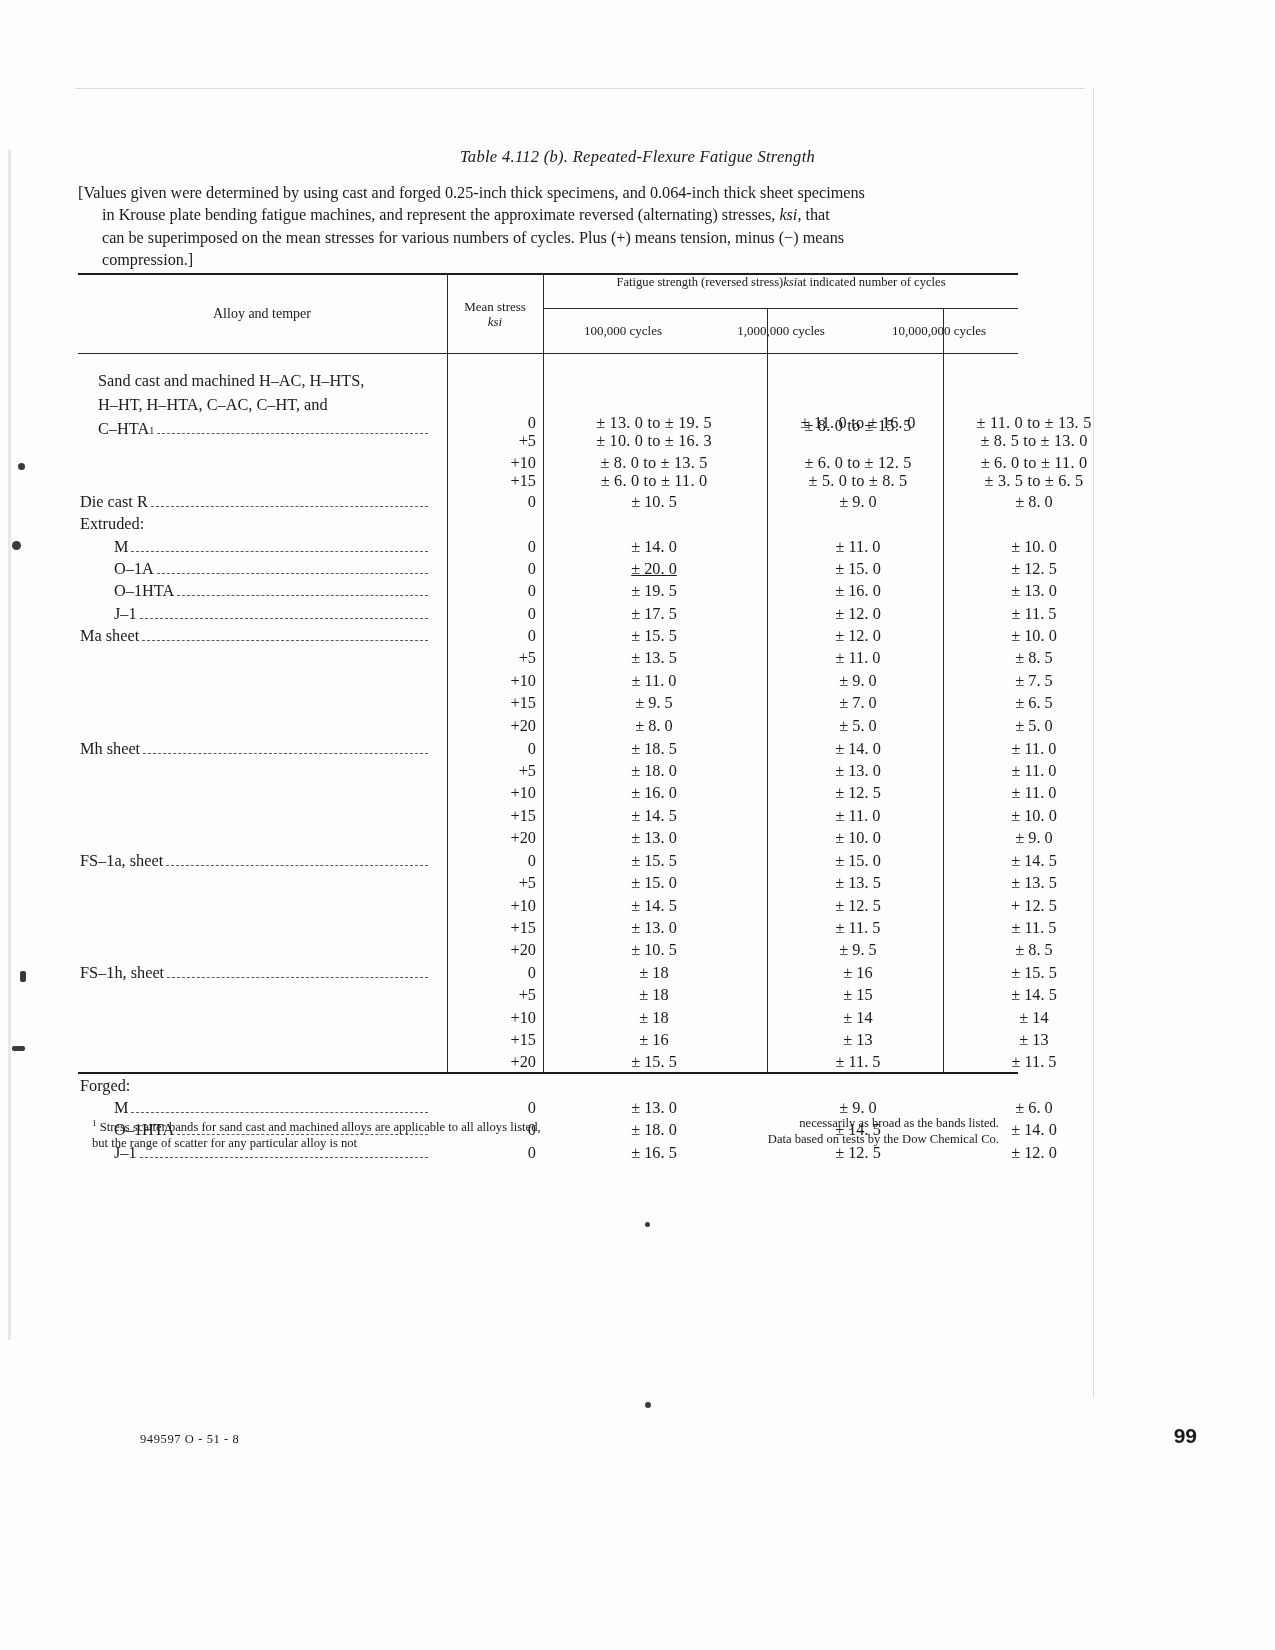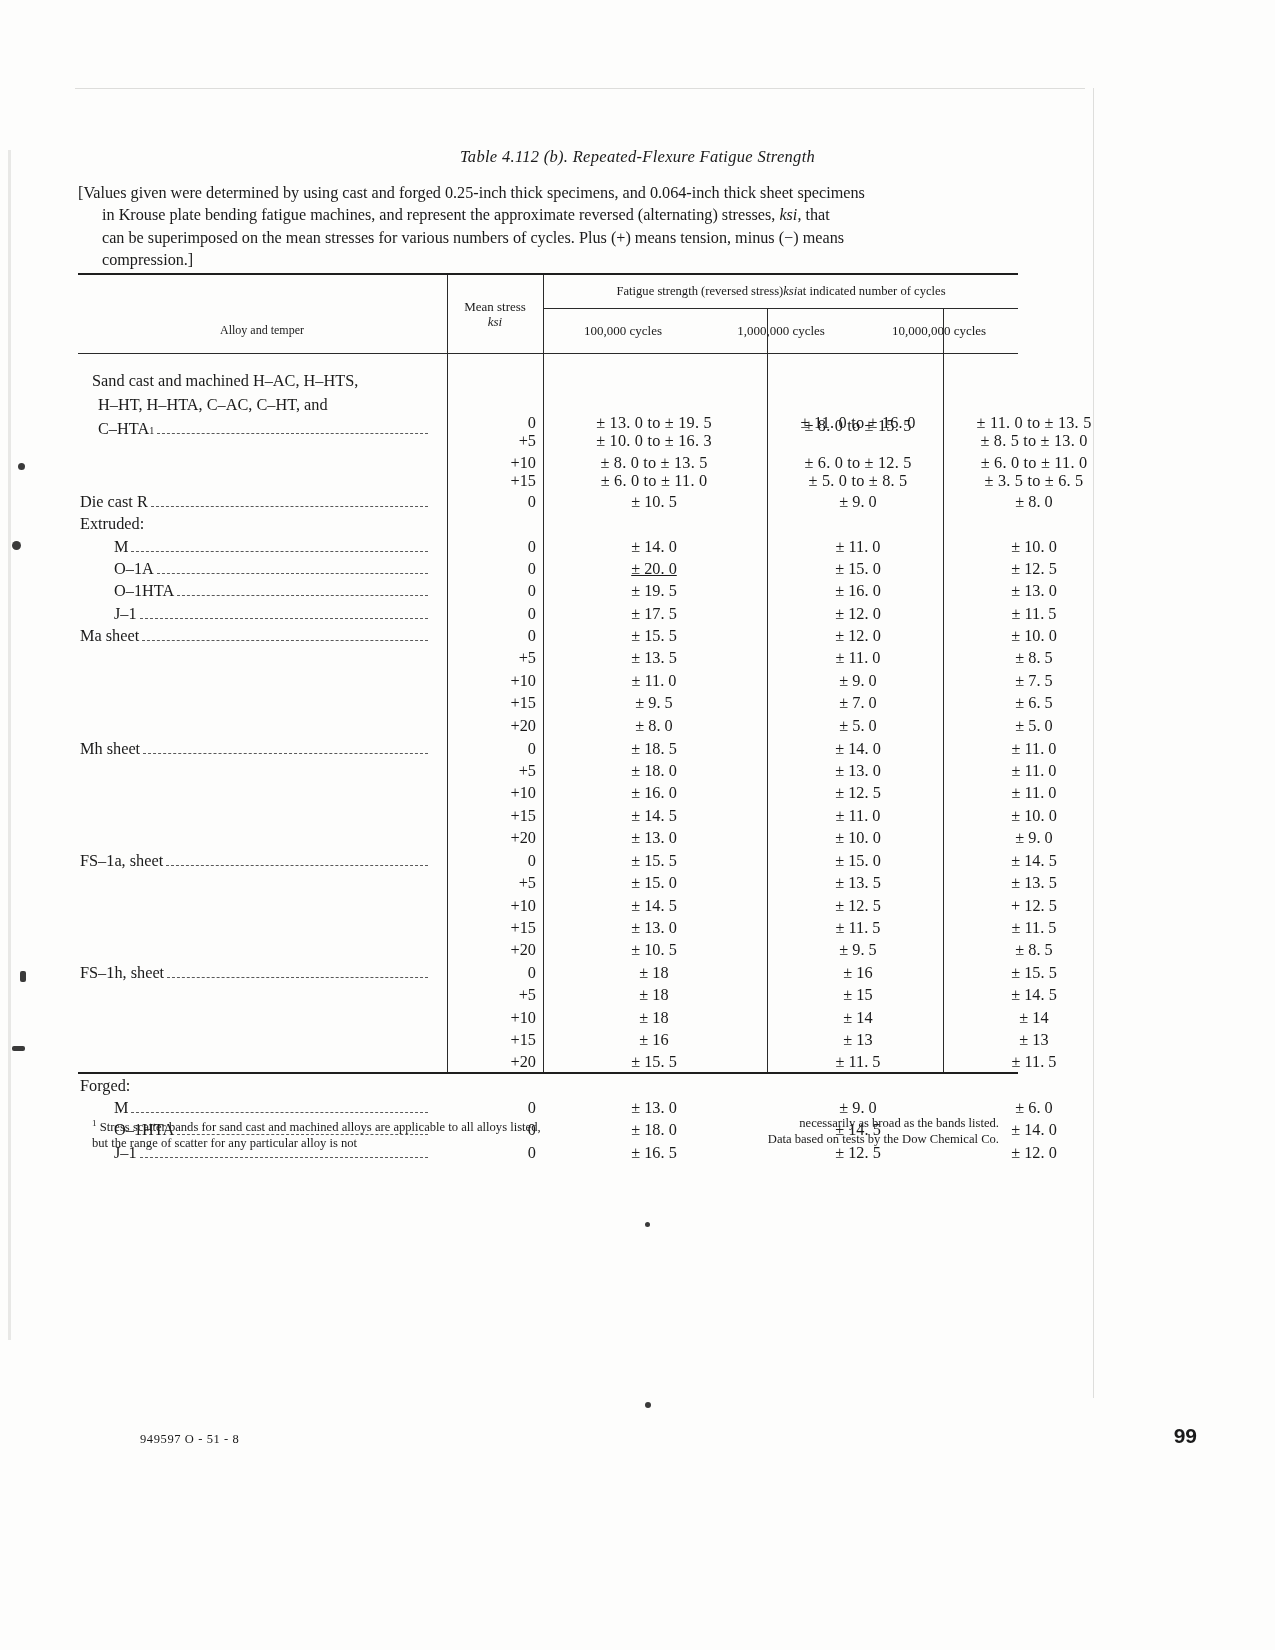--- a/index.html
+++ b/index.html
@@ -75,35 +75,35 @@
   }
   .rule-top   { height: 2px; background: #1e1e1e; width: 940px; }
   .rule-mid   { height: 1px; background: #2a2a2a; }
   .rule-bot   { height: 2px; background: #1e1e1e; width: 940px; }
 
   .hdr {
     position: relative;
     height: 78px;
   }
   .hdr .cell-alloy {
-    position: absolute; left: 0; top: 16px; width: 368px; height: 78px;
+    position: absolute; left: 0; top: 0; width: 368px; height: 78px;
     display: flex; align-items: center; justify-content: center;
-    font-size: 12px;
+    font-size: 14px;
   }
   .hdr .cell-mean {
     position: absolute; left: 372px; top: 0; width: 90px; height: 78px;
     display: flex; flex-direction: column; align-items: center; justify-content: center;
     font-size: 13px; line-height: 15px; text-align: center;
   }
   .hdr .cell-mean i { font-style: italic; }
   .hdr .cell-fat {
     position: absolute; left: 466px; top: 0; width: 474px; height: 78px;
   }
   .hdr .fat-title {
-    height: 33px; display: flex; align-items: center; justify-content: center;
+    height: 33px; display: flex; align-items: flex-start; justify-content: center;
     font-size: 12.6px; text-align: center;
   }
   .hdr .fat-title i { font-style: italic; }
   .hdr .fat-rule { height: 1px; background: #2a2a2a; width: 474px; }
   .hdr .fat-subs {
     height: 44px; display: flex;
   }
   .hdr .fat-subs > div {
     flex: 1; display: flex; align-items: center; justify-content: center;
     font-size: 13px;
@@ -234,21 +234,21 @@
     </div>
 
     <div class="rule-mid" style="width:940px;"></div>
 
     <div class="tbody">
 
       <div class="vline" style="left:369px;top:0;height:718px;"></div>
       <div class="vline" style="left:465px;top:0;height:718px;"></div>
       <div class="vline" style="left:689px;top:0;height:718px;"></div>
       <div class="vline" style="left:865px;top:0;height:718px;"></div>
-    <div class="rowlabel noleader" style="left: 14px; top: 17px; justify-content: center;">
+    <div class="rowlabel noleader" style="left: 20px; top: 17px; justify-content: center;">
           <span>Sand  cast  and  machined  H–AC,  H–HTS,</span>
         </div>
         <div class="rowlabel noleader" style="left: 20px; top: 41px;">
           <span>H–HT,   H–HTA,   C–AC,   C–HT,   and</span>
         </div>
         <div class="rowlabel" style="left: 20px; top: 65px; width: 330px;">
           <span>C–HTA</span>
           <sup>1</sup>
           <span class="leader"></span>
         </div>

